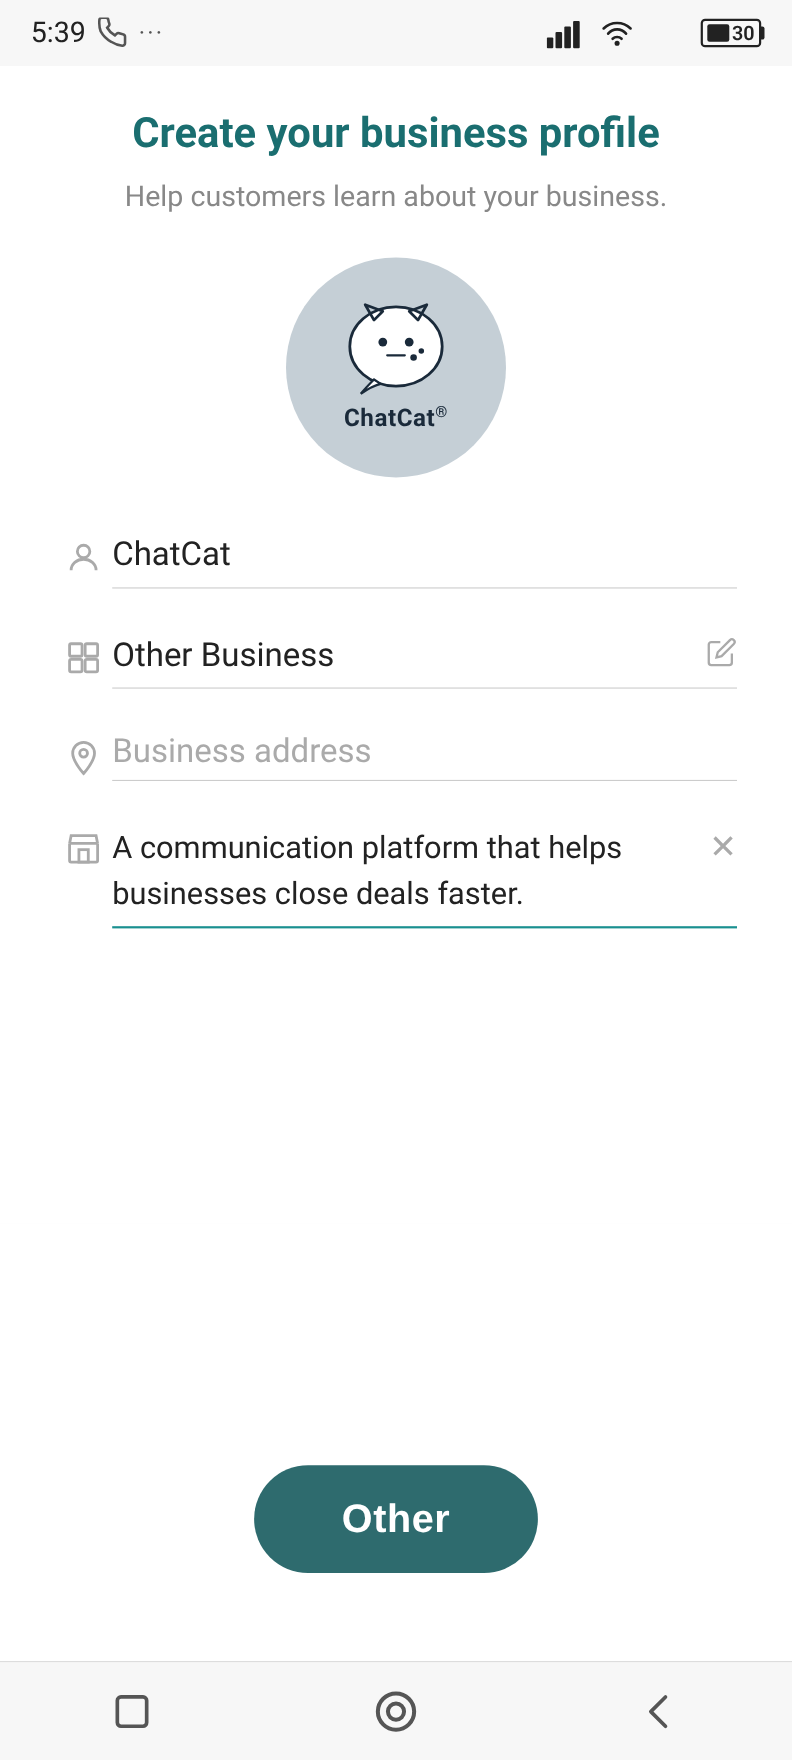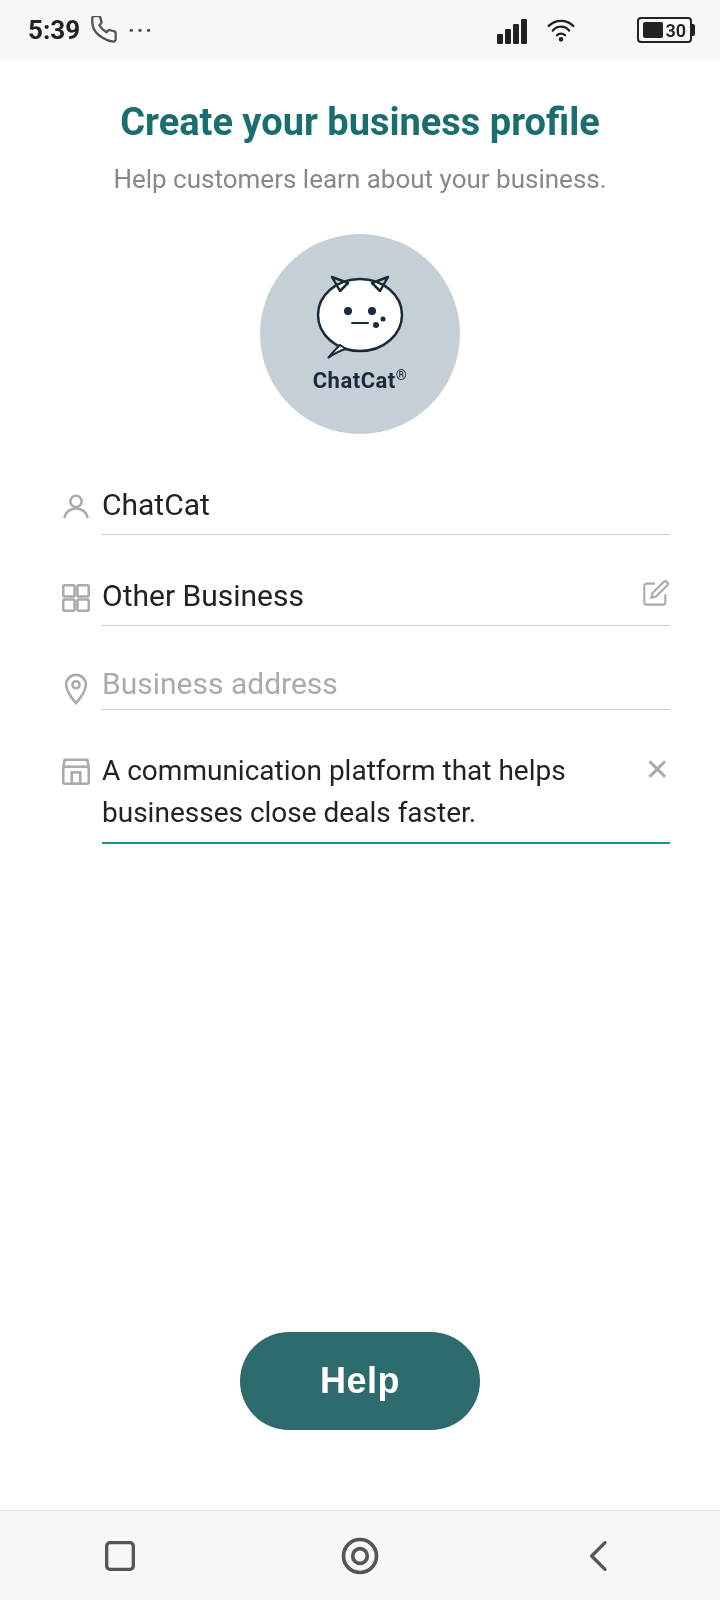--- a/index.html
+++ b/index.html
@@ -21,21 +21,21 @@
       display: flex;
       align-items: center;
       justify-content: space-between;
       padding: 0 28px;
     }
     .status-left {
       display: flex;
       align-items: center;
       gap: 10px;
       font-size: 26px;
-      font-weight: 700;
+      font-weight: 400;
       color: #222;
     }
     .status-icons {
       display: flex;
       align-items: center;
       gap: 10px;
       font-size: 22px;
       color: #222;
     }
 
@@ -333,21 +333,21 @@
       <div class="field-content active">
         <span class="description-text">A communication platform that helps businesses close deals faster.</span>
         <span class="field-clear-icon" style="top:2px;">✕</span>
       </div>
     </div>
 
   </div>
 </div>
 
 <div class="button-area">
-  <button class="next-button">Help</button>
+  <button class="next-button">Other</button>
 </div>
 
 <div class="nav-bar">
   <div class="nav-btn">
     <svg width="40" height="40" viewBox="0 0 24 24" fill="none" stroke="#555" stroke-width="2">
       <rect x="4" y="4" width="16" height="16" rx="2"></rect>
     </svg>
   </div>
   <div class="nav-btn">
     <svg width="44" height="44" viewBox="0 0 24 24" fill="none" stroke="#555" stroke-width="2">

